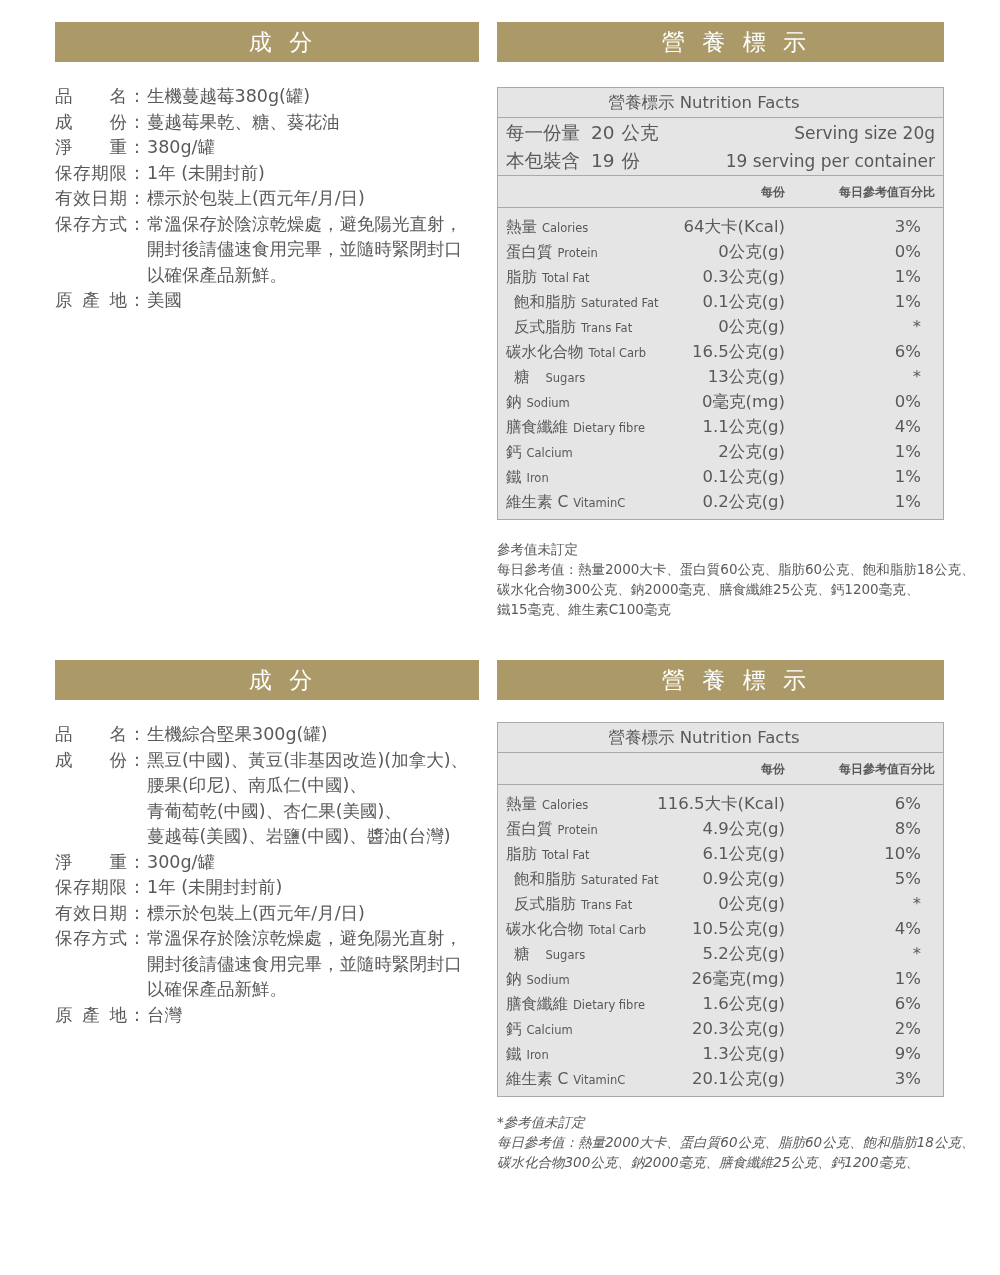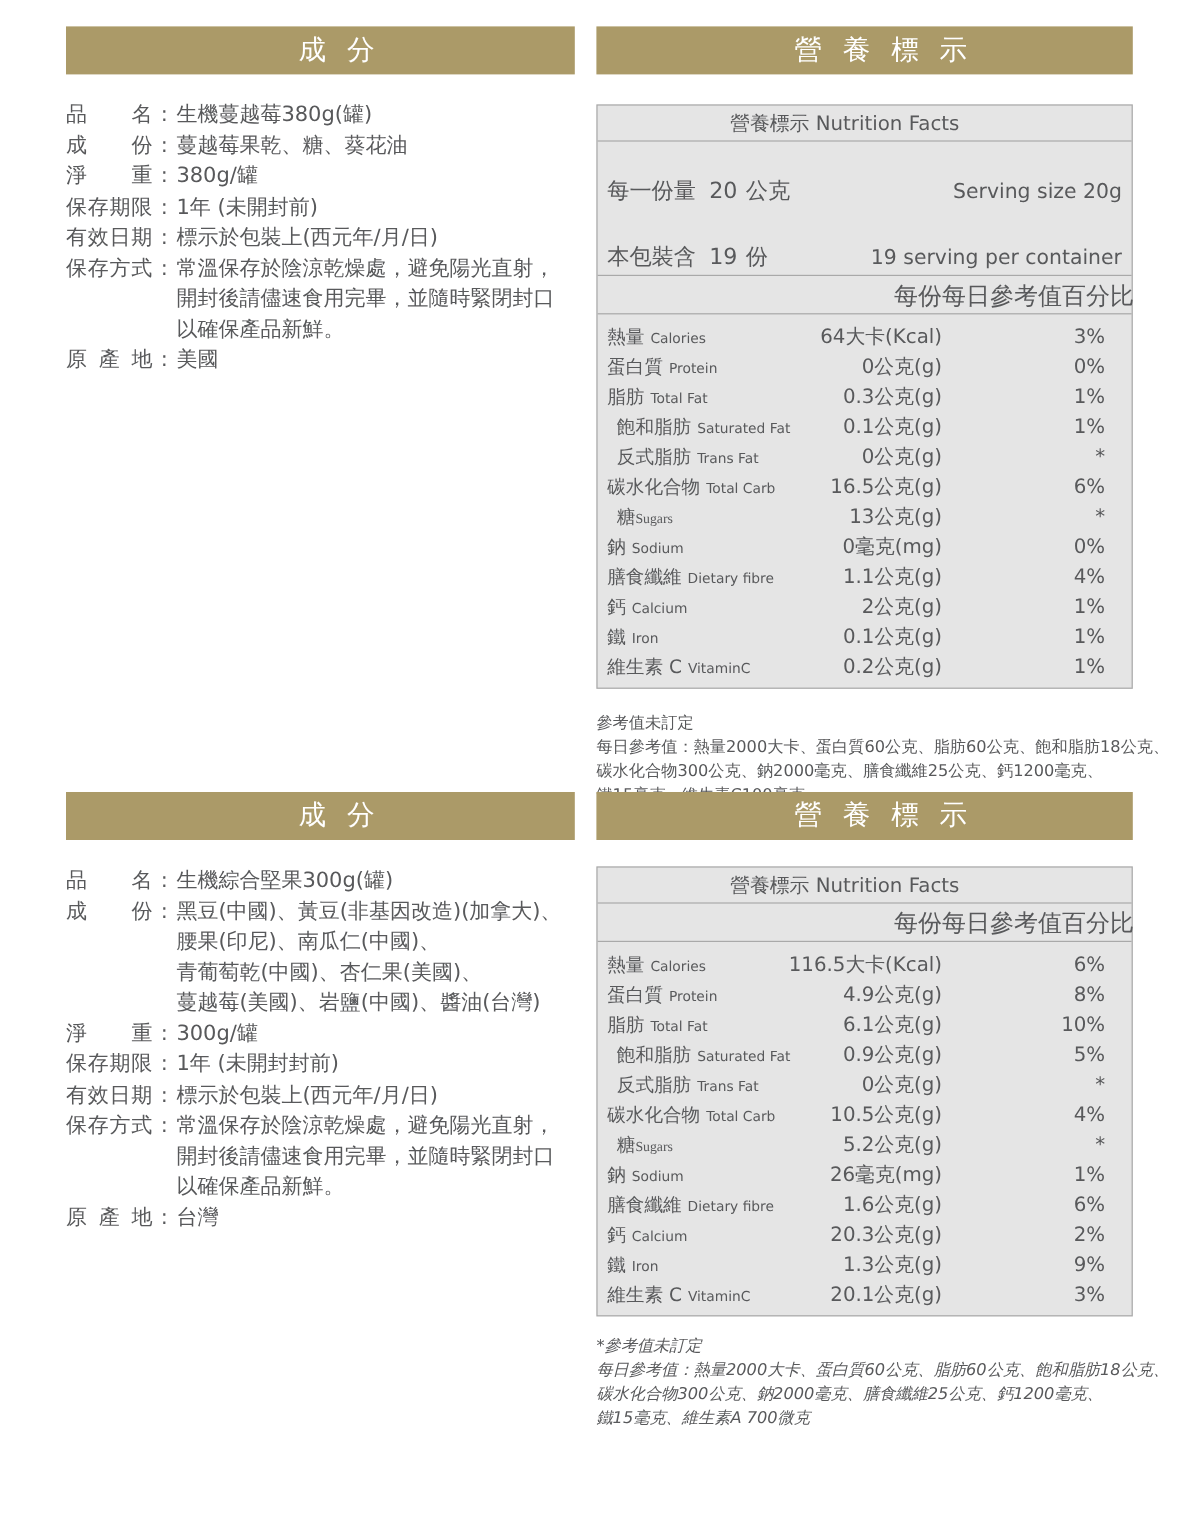--- a/index.html
+++ b/index.html
@@ -32,41 +32,41 @@
 
   
   .nf{margin-top:25px; border:1px solid var(--border); background:#e5e5e5;}
   .s1 .nf{margin-top:22px;}
   .nf-title{
     height:30px; line-height:30px; text-align:center;
     font-size:16.5px; padding-right:33px;
     border-bottom:1px solid var(--border);
   }
   .nf-serving{padding:1px 8px 0; border-bottom:1px solid var(--border);}
-  .sv-line{display:flex; align-items:baseline; height:28px; line-height:28px; white-space:nowrap;margin-top:27px;}
+  .sv-line{display:flex; align-items:baseline; height:28px; line-height:28px; white-space:nowrap;}
   .sv-zh{font-size:18.5px; flex:none;}
   .sv-num{margin-left:11px;}
   .sv-unit{margin-left:7px;}
   .sv-en{flex:1; text-align:right; font-size:17px;}
   .nf-colhdr{
     display:flex; height:32px; line-height:32px; padding:0 8px;
-    font-size:20px; border-bottom:1px solid var(--border); white-space:nowrap;
+    font-size:12px; border-bottom:1px solid var(--border); white-space:nowrap;font-weight:bold;
   }
   .ch-ps{width:279px; flex:none; text-align:right;}
   .ch-dv{flex:1; text-align:right;}
   .nf-body{padding:6px 0 5px;}
   .nf-row{
     display:flex; align-items:baseline; height:25px; line-height:25px;
     padding:0 22px 0 8px; white-space:nowrap;
   }
   .n-name{width:149px; flex:none;}
   .indent .n-name{padding-left:8px;}
   .n-zh{font-size:15.5px;}
   .n-en{font-size:11.5px; margin-left:5px;}
-  .n-en.tight{margin-left:0;font-family:Liberation Serif, serif;}
+  .n-en.tight{margin-left:16px;}
   .n-val{width:130px; flex:none; text-align:right; font-size:16.5px;}
   .n-dv{flex:1; text-align:right; font-size:16.5px;}
 
   .footnote{margin-top:19px; font-size:13.5px; line-height:20px; white-space:nowrap;}
   .s1 .footnote{margin-top:15px;font-style:italic;}
 </style>
 </head>
 <body>
 
 <div class="sec-left s0">
@@ -407,15 +407,14 @@
           <span class="n-name"><span class="n-zh">維生素 C</span><span class="n-en">VitaminC</span></span>
           <span class="n-val">20.1公克(g)</span>
           <span class="n-dv">3%</span>
         </div>
       </div>
   </div>
   <div class="footnote">
     <div>*參考值未訂定</div>
     <div>每日參考值：熱量2000大卡、蛋白質60公克、脂肪60公克、飽和脂肪18公克、</div>
     <div>碳水化合物300公克、鈉2000毫克、膳食纖維25公克、鈣1200毫克、</div>
-    <div>鐵15毫克、維生素A 700微克</div>
   </div>
 </div>
 
 </body></html>

